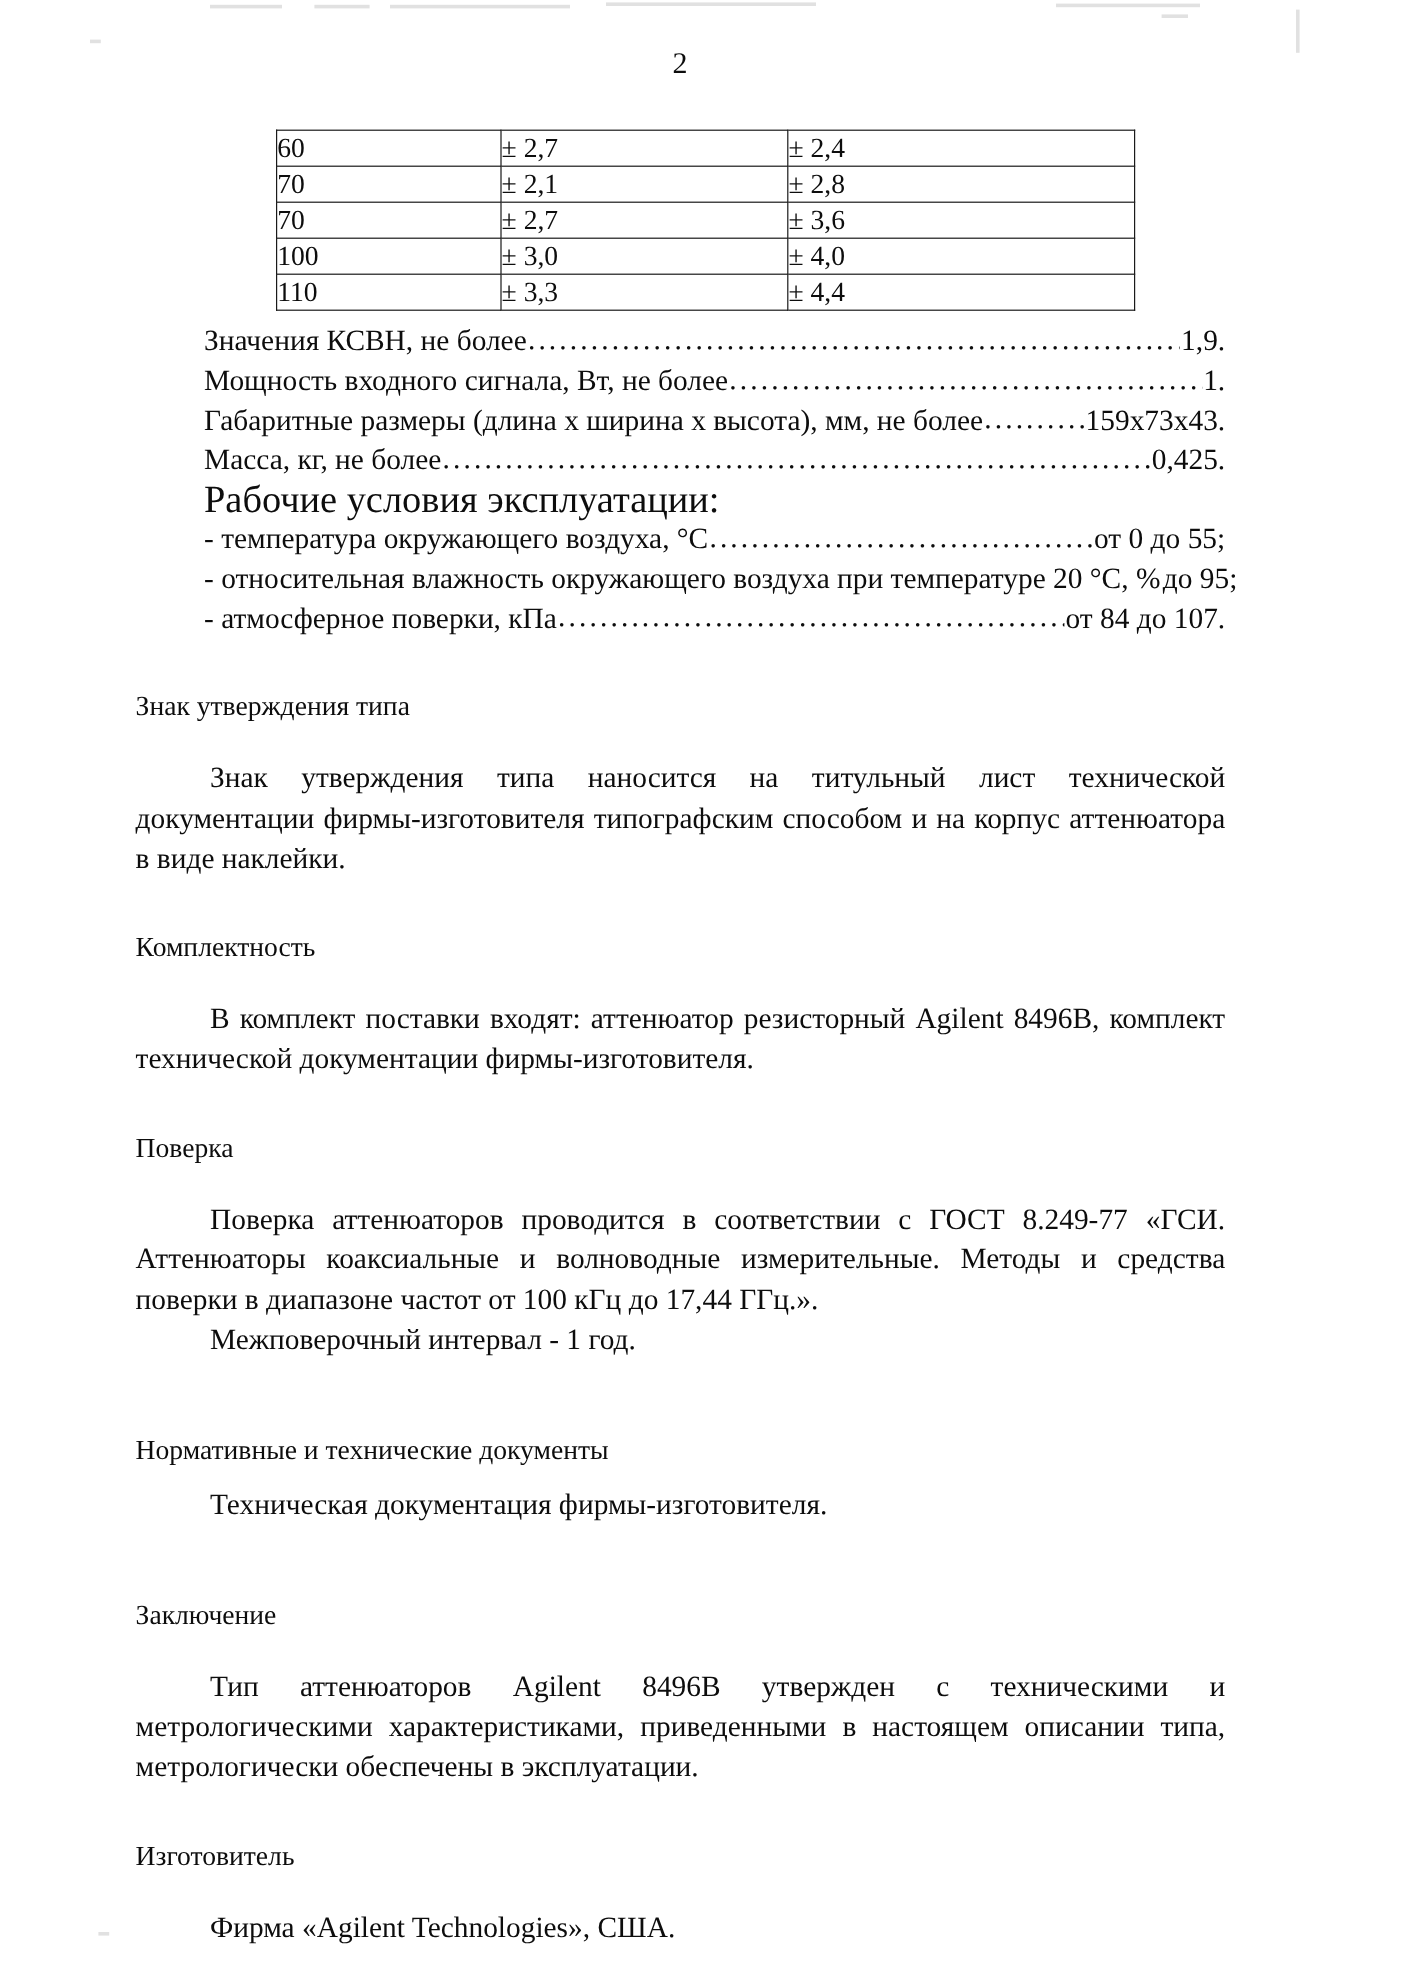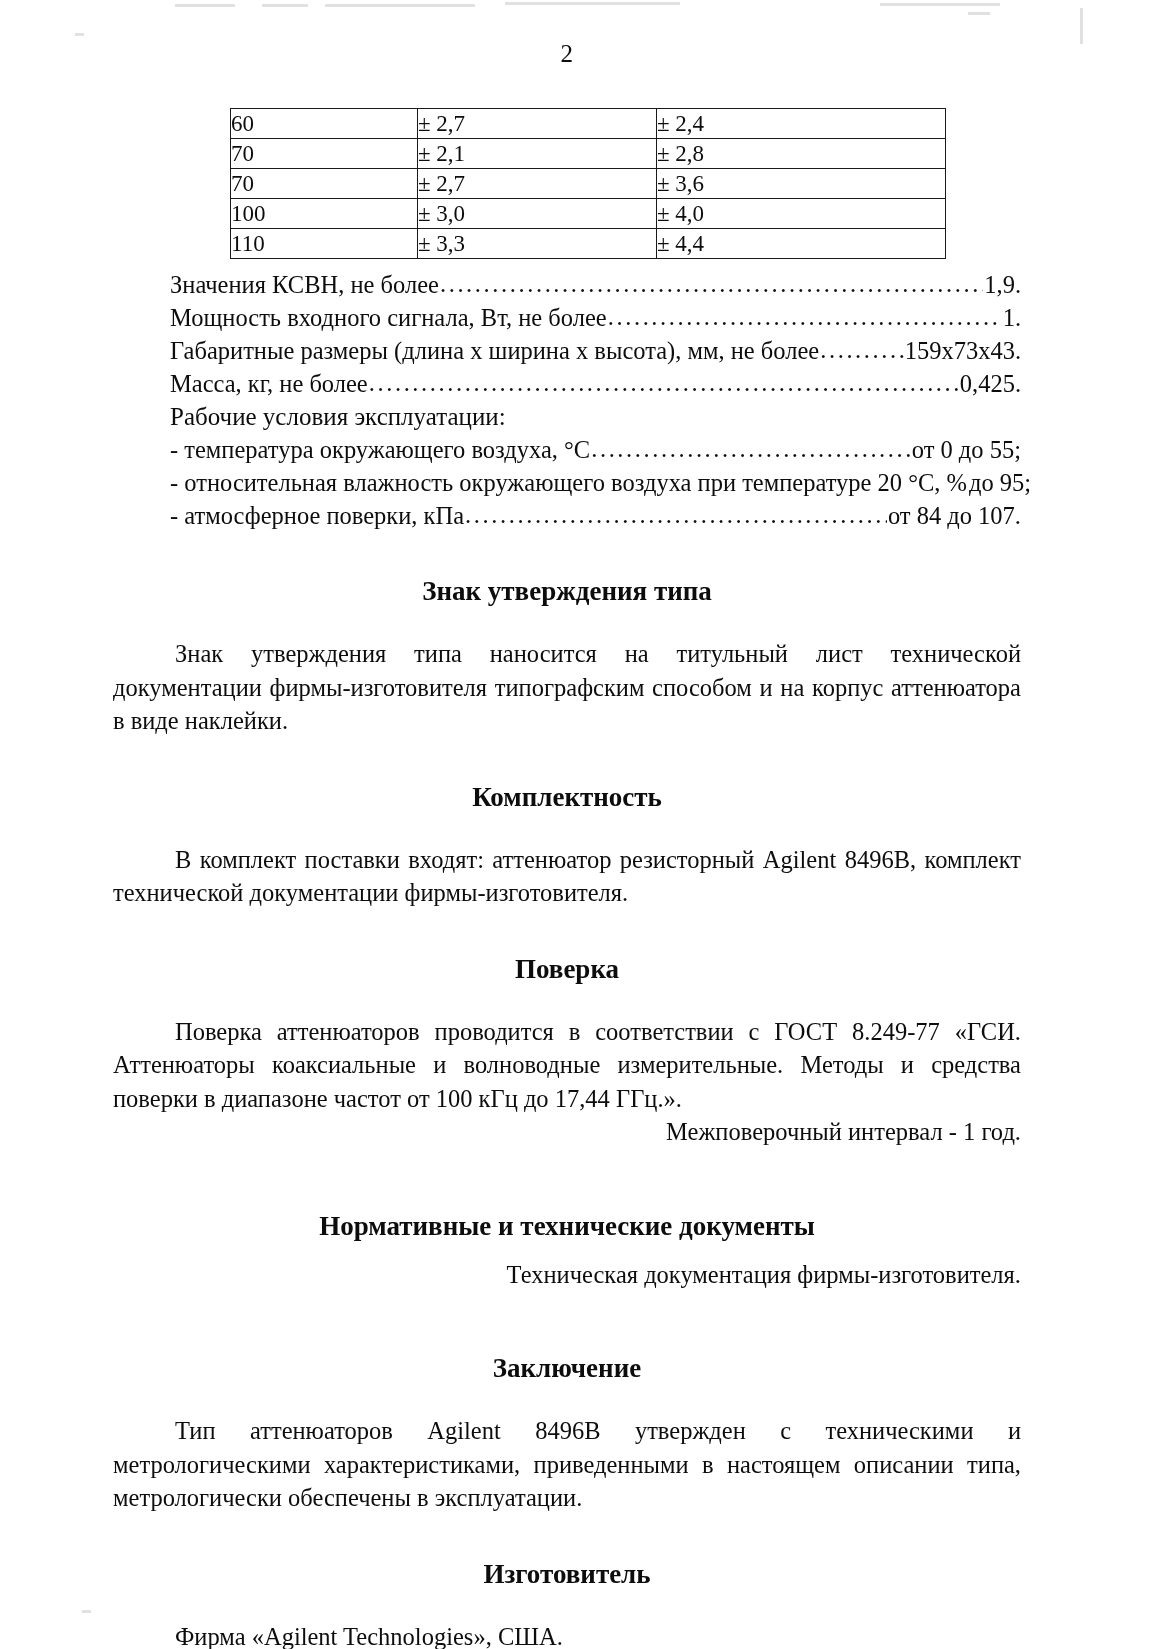--- a/index.html
+++ b/index.html
@@ -85,42 +85,41 @@
     flex: 1 1 auto;
     overflow: hidden;
     letter-spacing: 2.6px;
     font-size: 24.5px;
     margin: 0 1px;
     transform: translateY(-1px);
   }
   .spec-line .val { flex: 0 0 auto; }
 
   .plain-line {
-    font-size: 25px;
+    font-size: 32px;
     line-height: 33px;
     margin-left: 57px;
     white-space: nowrap;
   }
 
   
   h2.section {
-    font-size: 27px;
-    font-weight: bold;
-    text-align: center;
+    font-size: 23px;
+    font-weight: normal;
     margin: 0;
     padding: 0;
   }
   .para {
     font-size: 24.5px;
     line-height: 33.5px;
     text-align: justify;
     text-indent: 62px;
     margin: 0;
   }
-  .para.left { text-align: right; }
+  .para.left { text-align: left; }
 
   .gap-s  { height: 16px; }
   .gap-m  { height: 30px; }
   .gap-l  { height: 44px; }
   .gap-xl { height: 62px; }
 </style>
 </head>
 <body>
 
 <div class="page">

